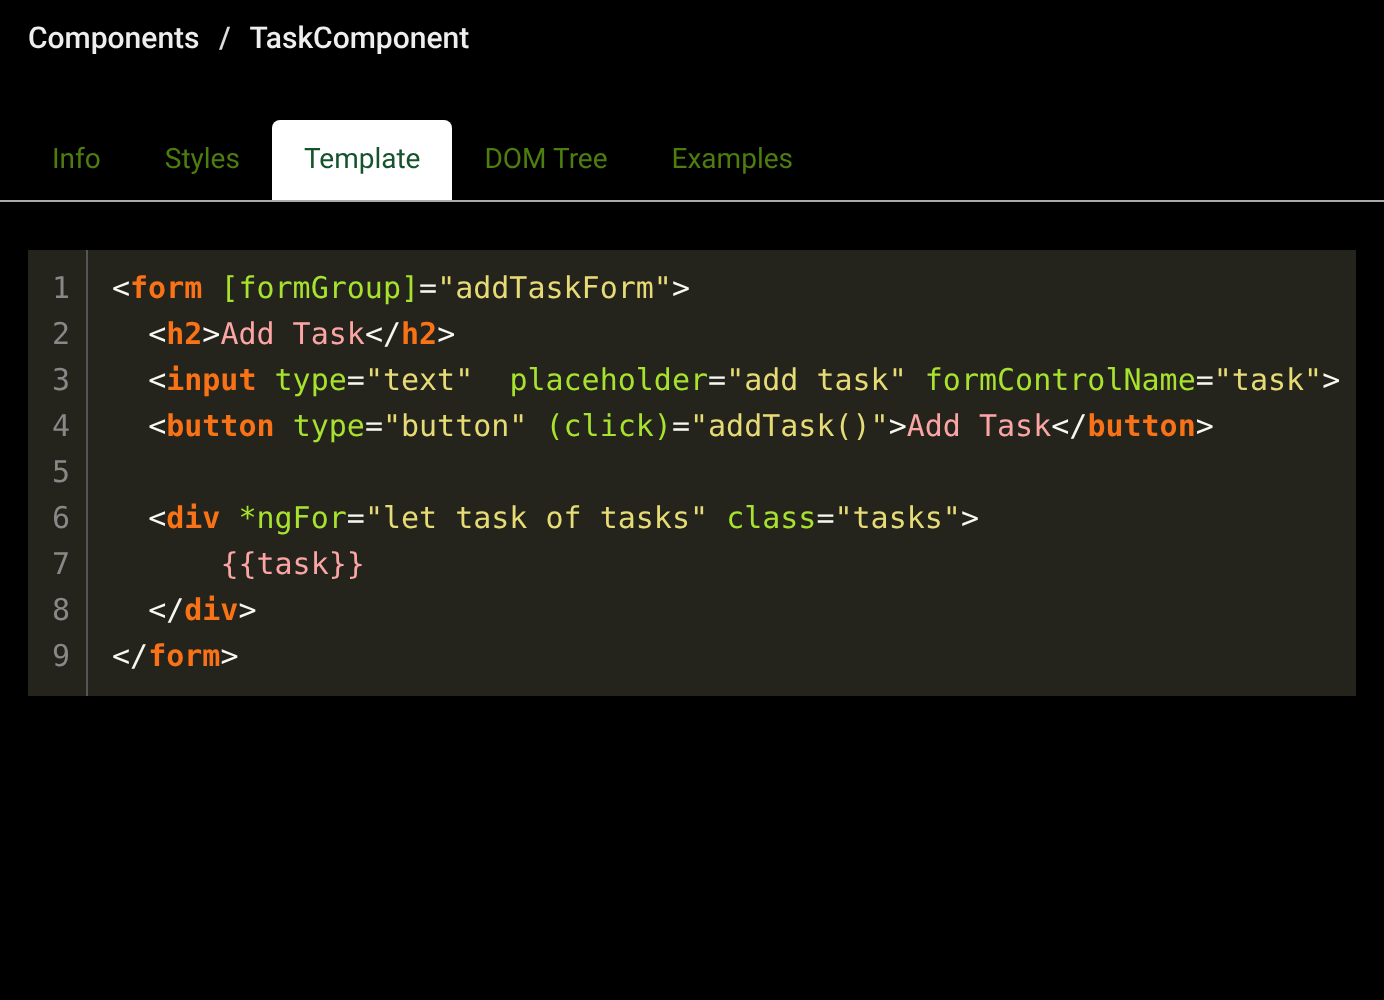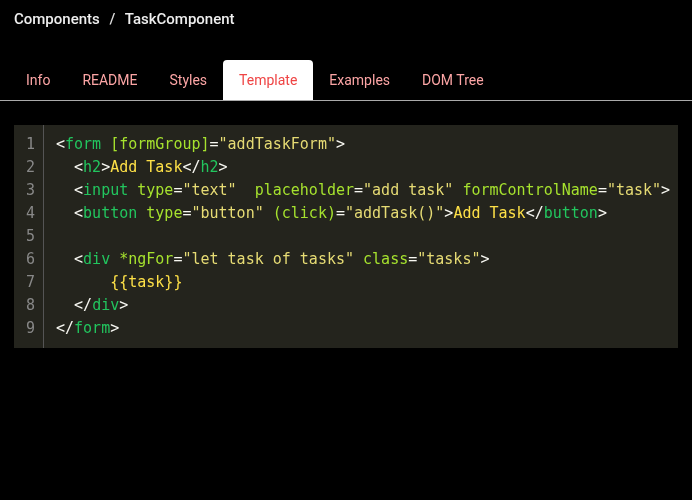--- a/index.html
+++ b/index.html
@@ -24,27 +24,27 @@
   .tabs {
     display: flex;
     align-items: flex-end;
     padding: 0 10px;
     border-bottom: 1px solid #aaa;
     margin: 18px 0 0 0;
   }
   .tab {
     padding: 12px 16px 12px 16px;
     font-size: 14px;
-    color: #fca5a5;
+    color: #4d7c0f;
     cursor: pointer;
     border-radius: 4px 4px 0 0;
   }
   .tab.active {
     background: #fff;
-    color: #ef4444;
+    color: #14532d;
   }
   .editor-wrap {
     margin: 24px 14px 0 14px;
     background: #24241d;
     display: flex;
     font-family: "Consolas", "Monaco", "Menlo", monospace;
     font-size: 15px;
     line-height: 23px;
   }
   .gutter {
@@ -55,43 +55,42 @@
     border-right: 1px solid #555;
     user-select: none;
     min-width: 30px;
   }
   .code {
     padding: 8px 12px;
     white-space: pre;
     color: #f8f8f2;
   }
   .tagp { color: #f8f8f2; } 
-  .tagn { color: #22c55e; } 
+  .tagn { color: #f97316; font-weight: bold; } 
   .attr { color: #a6e22e; } 
   .op   { color: #f8f8f2; }
   .str  { color: #e6db74; } 
-  .txt  { color: #fde047; }
+  .txt  { color: #fca5a5; }
   .line { display: block; min-height: 23px; }
 </style>
 </head>
 <body>
 
 <div class="breadcrumb">
   <span>Components</span>
   <span class="sep">/</span>
   <span>TaskComponent</span>
 </div>
 
 <div class="tabs" id="tabs">
     <div class="tab">Info</div>
-    <div class="tab">README</div>
     <div class="tab">Styles</div>
     <div class="tab active">Template</div>
+    <div class="tab">DOM Tree</div>
     <div class="tab">Examples</div>
-    <div class="tab">DOM Tree</div>
   </div>
 
 <div class="editor-wrap">
   <div class="gutter" id="gutter">
       <div>1</div>
       <div>2</div>
       <div>3</div>
       <div>4</div>
       <div>5</div>
       <div>6</div>

